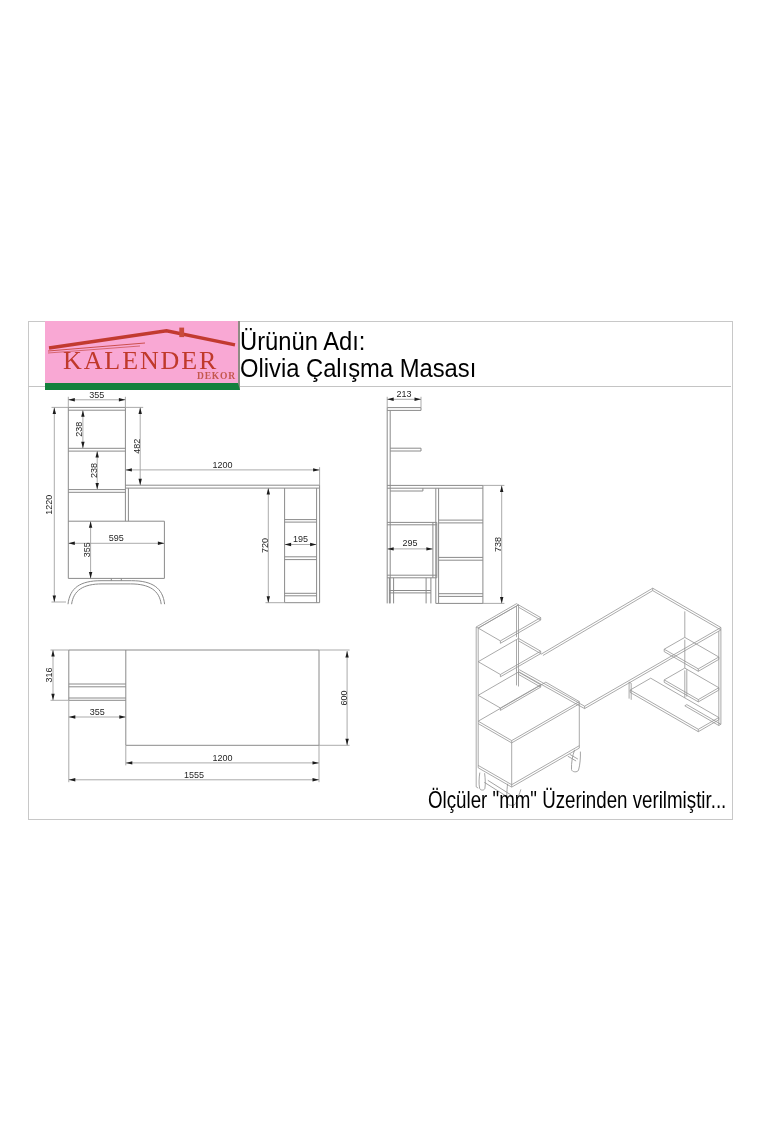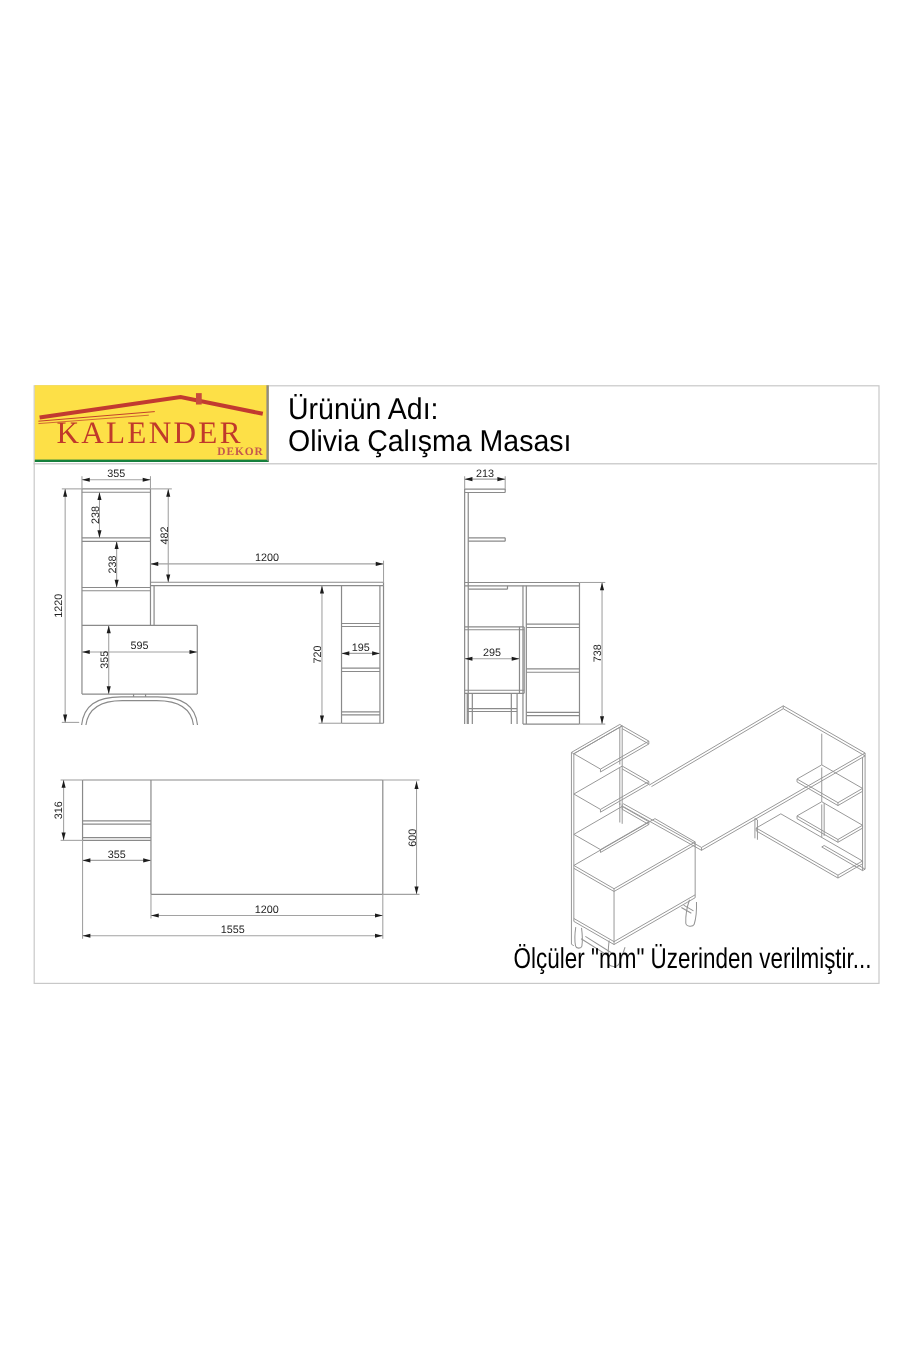--- a/index.html
+++ b/index.html
@@ -6,21 +6,21 @@
   body { width:760px; height:1140px; position:relative; font-family:"Liberation Sans",sans-serif; }
   .abs { position:absolute; }
 </style>
 </head>
 <body>
 
 <div class="abs" style="left:28px;top:321px;width:703px;height:497px;border:1px solid #c8c8c8"></div>
 
 <div class="abs" style="left:28px;top:386px;width:703px;height:0;border-top:1px solid #c4c4c4"></div>
 
-<div class="abs" style="left:29px;top:320.5px;width:193px;height:62px;background:#fde047;border-right:2px solid #8f8b84;border-bottom:2px solid #15803d">
+<div class="abs" style="left:45px;top:320.5px;width:193px;height:62px;background:#f9a8d4;border-right:2px solid #8f8b84;border-bottom:7px solid #15803d">
   <svg width="193" height="62" viewBox="0 0 193 62" style="position:absolute;left:0;top:0">
 
     <path d="M4,27 L121.5,9.8 L190,23.8" fill="none" stroke="#c23a30" stroke-width="3.4"></path>
     <path d="M3,30 L100,22" fill="none" stroke="#c0392b" stroke-width="0.8"></path>
     <path d="M3,32 L95,25" fill="none" stroke="#c0392b" stroke-width="0.6"></path>
 
     <rect x="134.3" y="6.6" width="4.8" height="9.5" fill="#c84a3c"></rect>
 
     <text x="18" y="48" font-family="Liberation Serif, serif" font-size="26" fill="#c0392b" letter-spacing="1.9">KALENDER</text>
 

